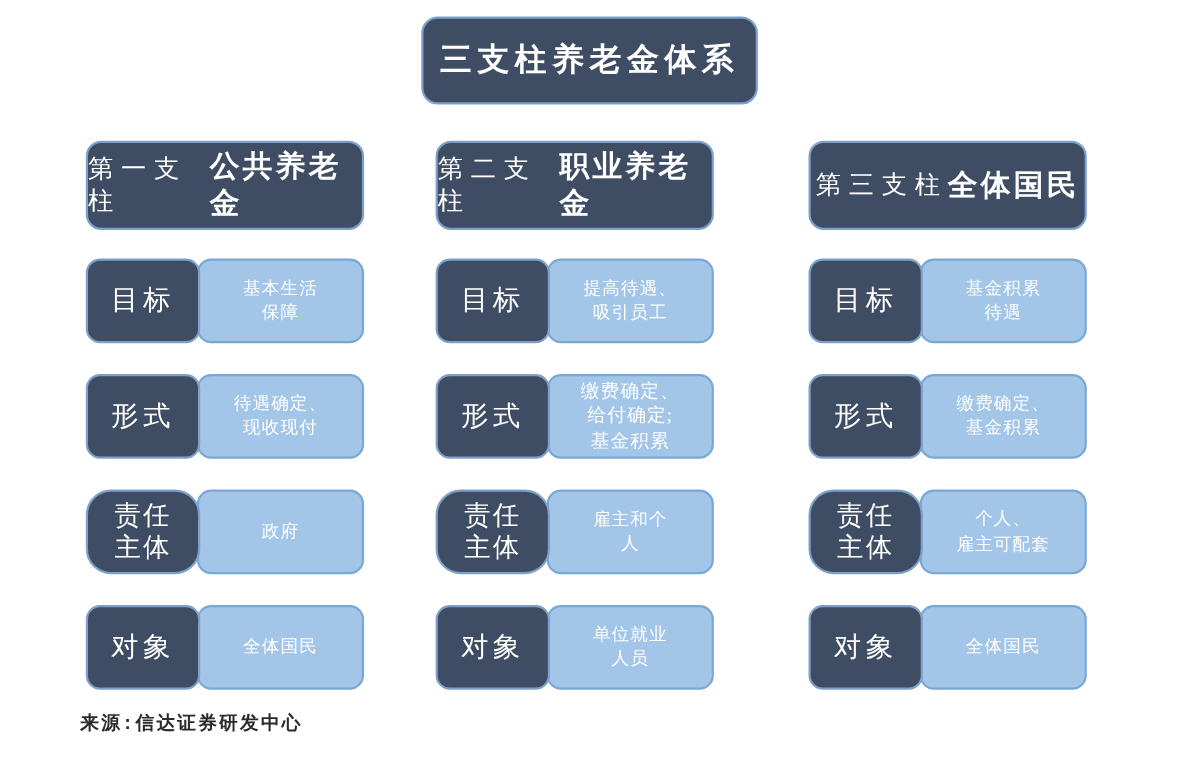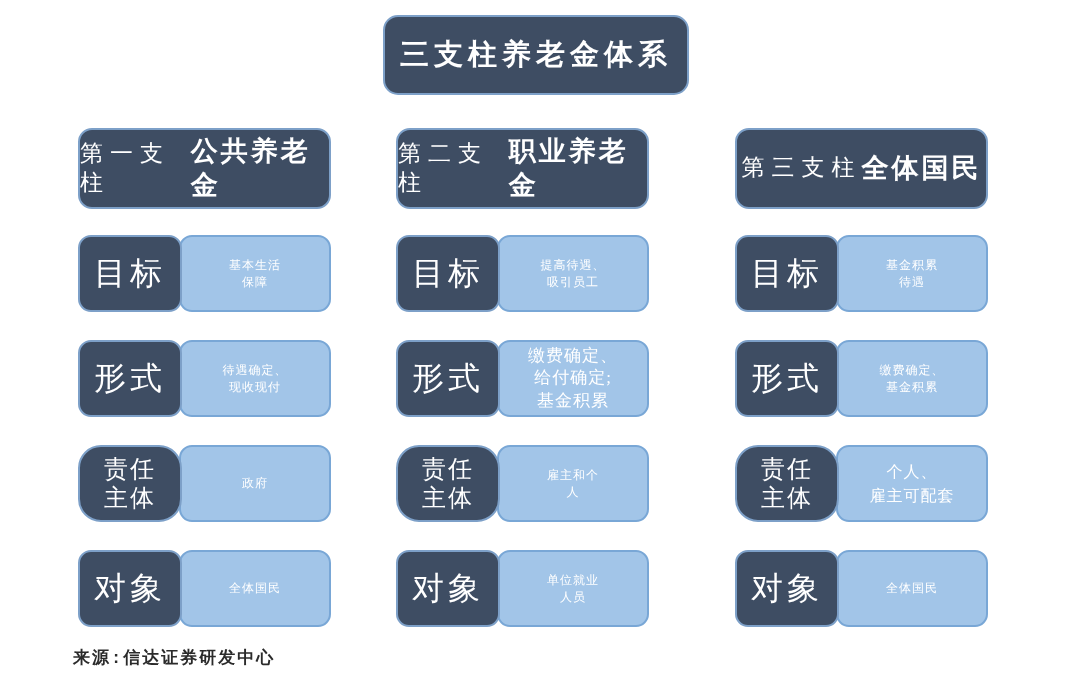--- a/index.html
+++ b/index.html
@@ -45,30 +45,30 @@
   .pillar-header .line1 { font-size: 23px; letter-spacing: 7px; }
   .pillar-header .line2 { font-size: 27px; font-weight: bold; letter-spacing: 3px; }
 
   .rows { margin-top: 26px; display: flex; flex-direction: column; gap: 28px; }
 
   .row { display: flex; height: 77px; }
   .row-label {
     width: 104px; flex: 0 0 104px;
     border-radius: 13px;
     display: flex; align-items: center; justify-content: center;
-    font-size: 32px; letter-spacing: 4px; text-align: center;
+    font-size: 25px; letter-spacing: 4px; text-align: center;
     white-space: pre-line; line-height: 1.2;
     position: relative; z-index: 1;
   }
   .row-label.two-line { letter-spacing: 2px; font-size: 24px; border-radius: 23px; }
   .row-value {
     flex: 1; margin-left: -3px;
     border-radius: 13px;
     display: flex; align-items: center; justify-content: center;
-    font-size: 12px; text-align: center;
+    font-size: 16px; text-align: center;
     white-space: pre-line; line-height: 1.35; letter-spacing: 1px;
     padding: 2px 6px;
   }
   .row-value.small3 { font-size: 17px; line-height: 1.3; }
   .row-value.small  { font-size: 16px; line-height: 1.5; }
 
   .source-note {
     position: absolute; left: 73px; top: 646px;
     font-size: 17px; font-weight: bold; color: #2b2b2b;
     letter-spacing: 2px;

